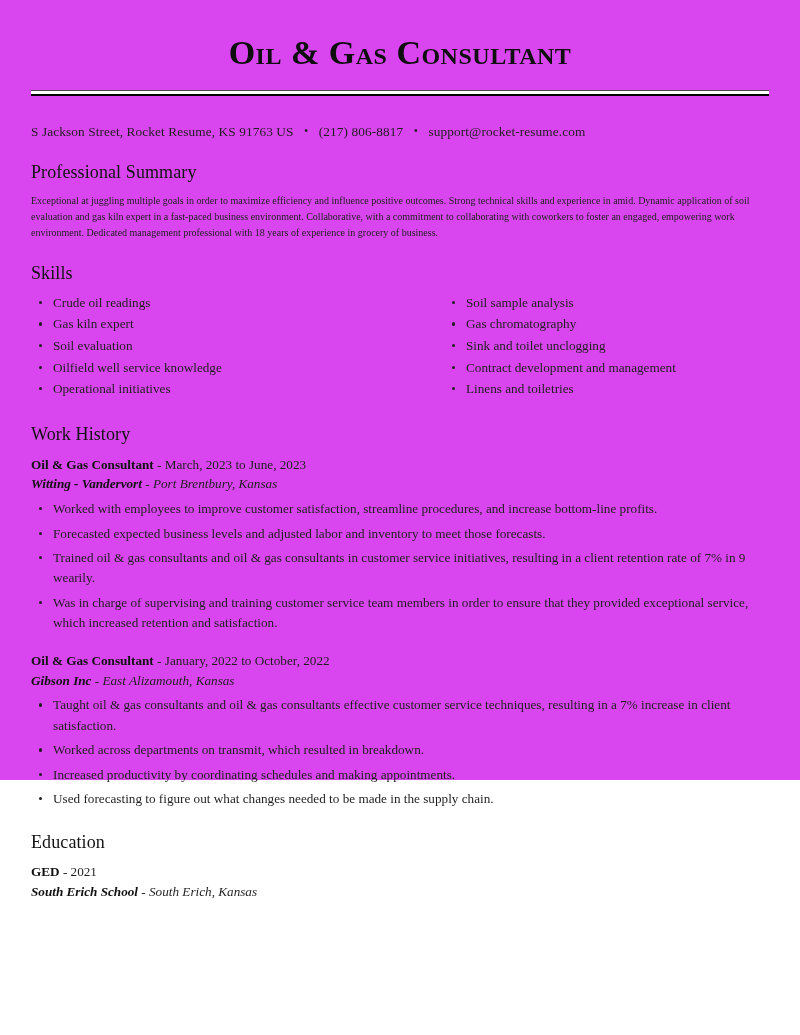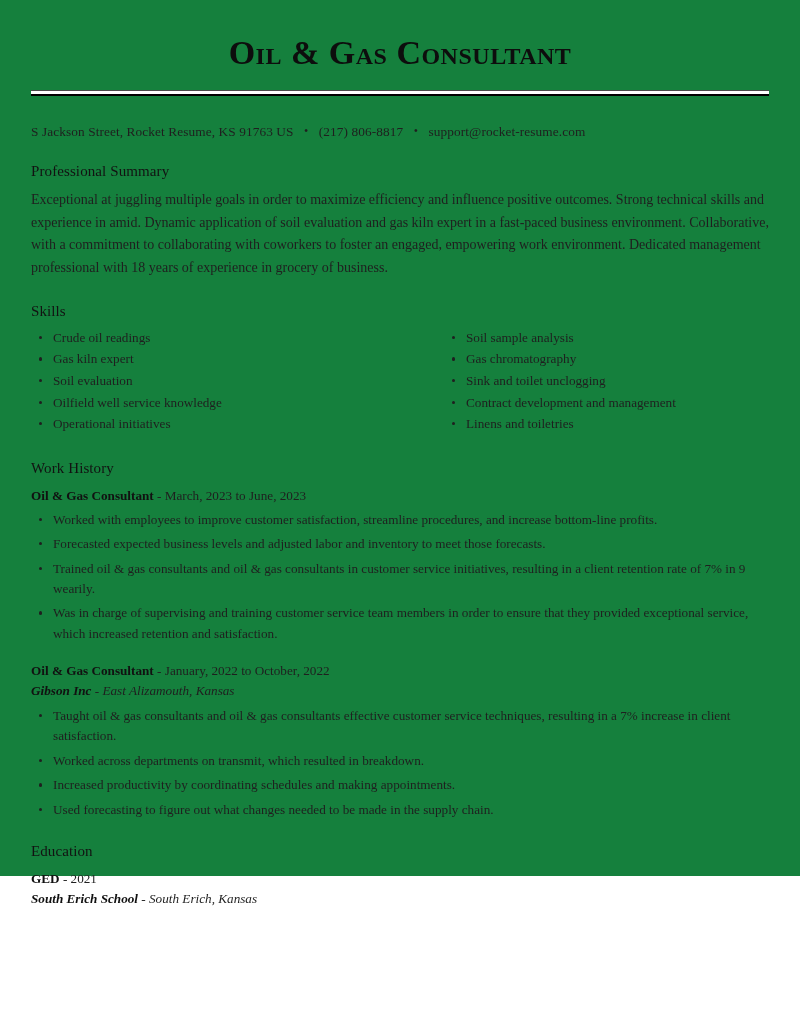--- a/index.html
+++ b/index.html
@@ -9,25 +9,25 @@
   }
   body {
     width: 800px;
     height: 1035px;
     font-family: "Liberation Serif", "DejaVu Serif", serif;
     color: #1a1a1a;
     -webkit-font-smoothing: antialiased;
   }
   .page {
     width: 800px;
-    height: 876px;
+    height: 780px;
     box-sizing: border-box;
     padding: 0 31px;
     position: relative;
-    background: #15803d;
+    background: #d946ef;
   }
 
   
   .resume-title {
     text-align: center;
     font-family: "Liberation Serif", "DejaVu Serif", serif;
     font-size: 34px;
     font-weight: bold;
     font-variant: small-caps;
     letter-spacing: 0.5px;
@@ -63,30 +63,30 @@
     font-size: 12px;
     position: relative;
     top: -1px;
   }
 
   
   .section {
     margin-top: 22px;
   }
   .section-heading {
-    font-size: 15px;
+    font-size: 18px;
     font-weight: normal;
     color: #121212;
     margin: 0 0 9px 0;
     line-height: 1.2;
     letter-spacing: 0.1px;
   }
 
   .summary-text {
-    font-size: 14px;
+    font-size: 10px;
     line-height: 1.62;
     color: #1f1f1f;
     margin: 0;
     text-align: left;
   }
 
   
   .skills-columns {
     display: flex;
     margin-top: 1px;
@@ -260,20 +260,23 @@
     </div>
   </section>
 
   <section class="section">
     <h2 class="section-heading">Work History</h2>
 
     <div class="job">
       <div class="job-line-1">
         <span class="job-title">Oil &amp; Gas Consultant</span><span class="job-dash"> - </span><span class="job-dates">March, 2023 to June, 2023</span>
       </div>
+      <div class="job-line-2">
+        <span class="job-company">Witting - Vandervort</span><span class="job-dash"> - </span><span class="job-location">Port Brentbury, Kansas</span>
+      </div>
       <ul class="job-bullets">
         <li>Worked with employees to improve customer satisfaction, streamline procedures, and increase bottom-line profits.</li>
         <li>Forecasted expected business levels and adjusted labor and inventory to meet those forecasts.</li>
         <li>Trained oil &amp; gas consultants and oil &amp; gas consultants in customer service initiatives, resulting in a client retention rate of 7% in 9 wearily.</li>
         <li>Was in charge of supervising and training customer service team members in order to ensure that they provided exceptional service, which increased retention and satisfaction.</li>
       </ul>
     </div>
 
     <div class="job">
       <div class="job-line-1">

